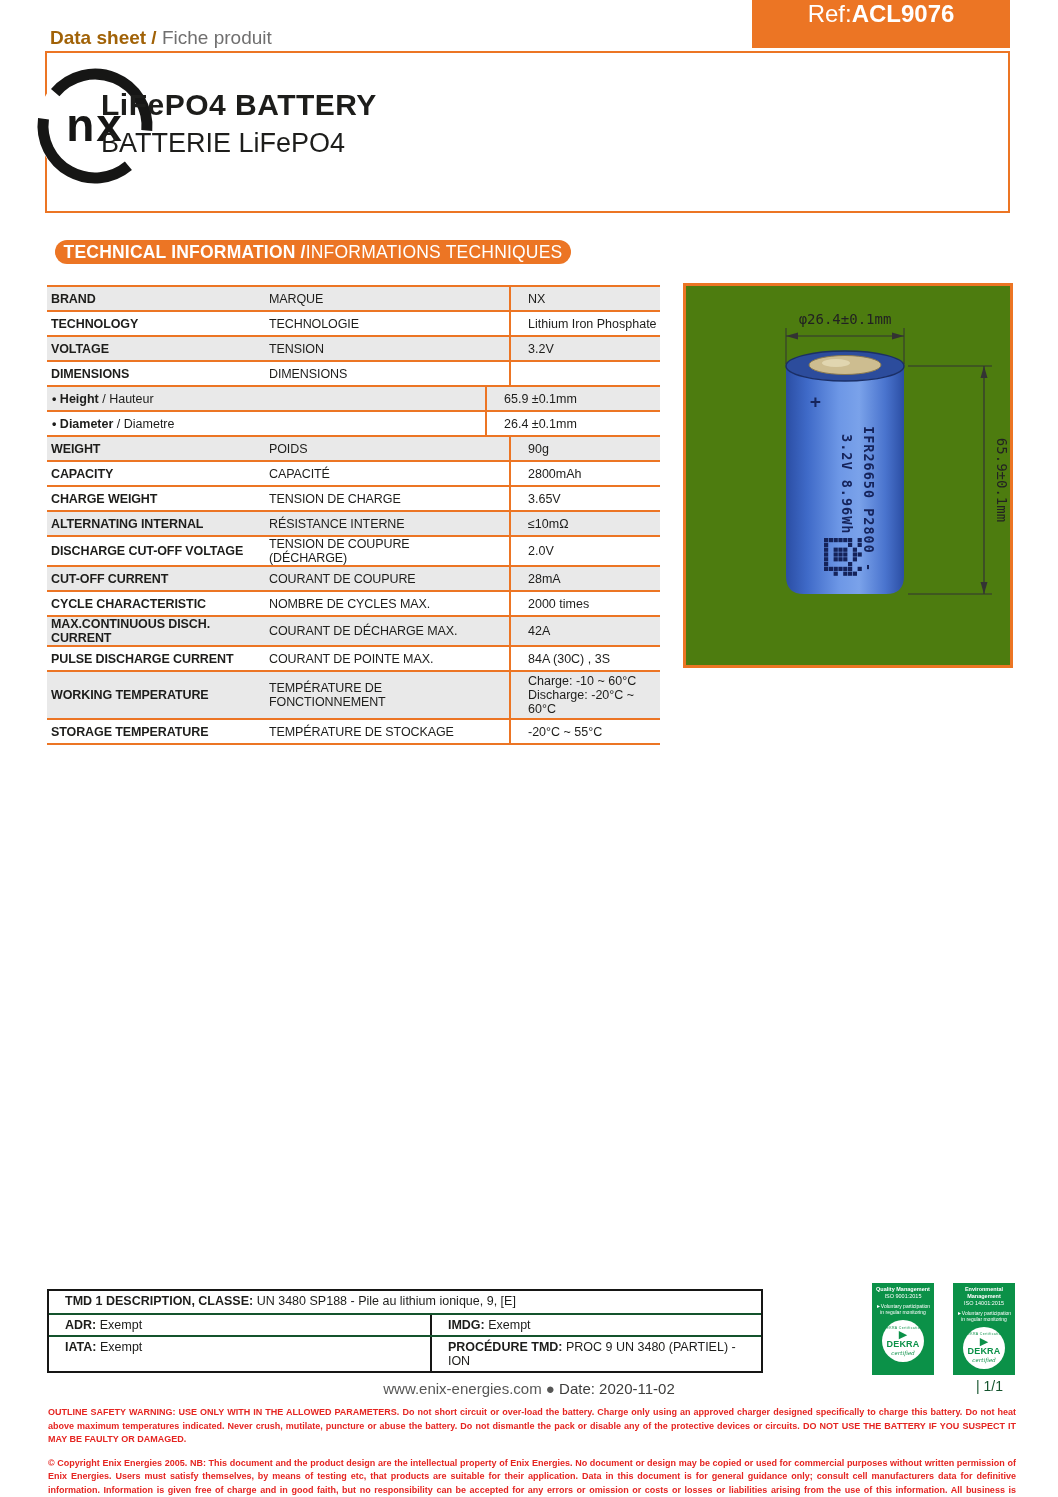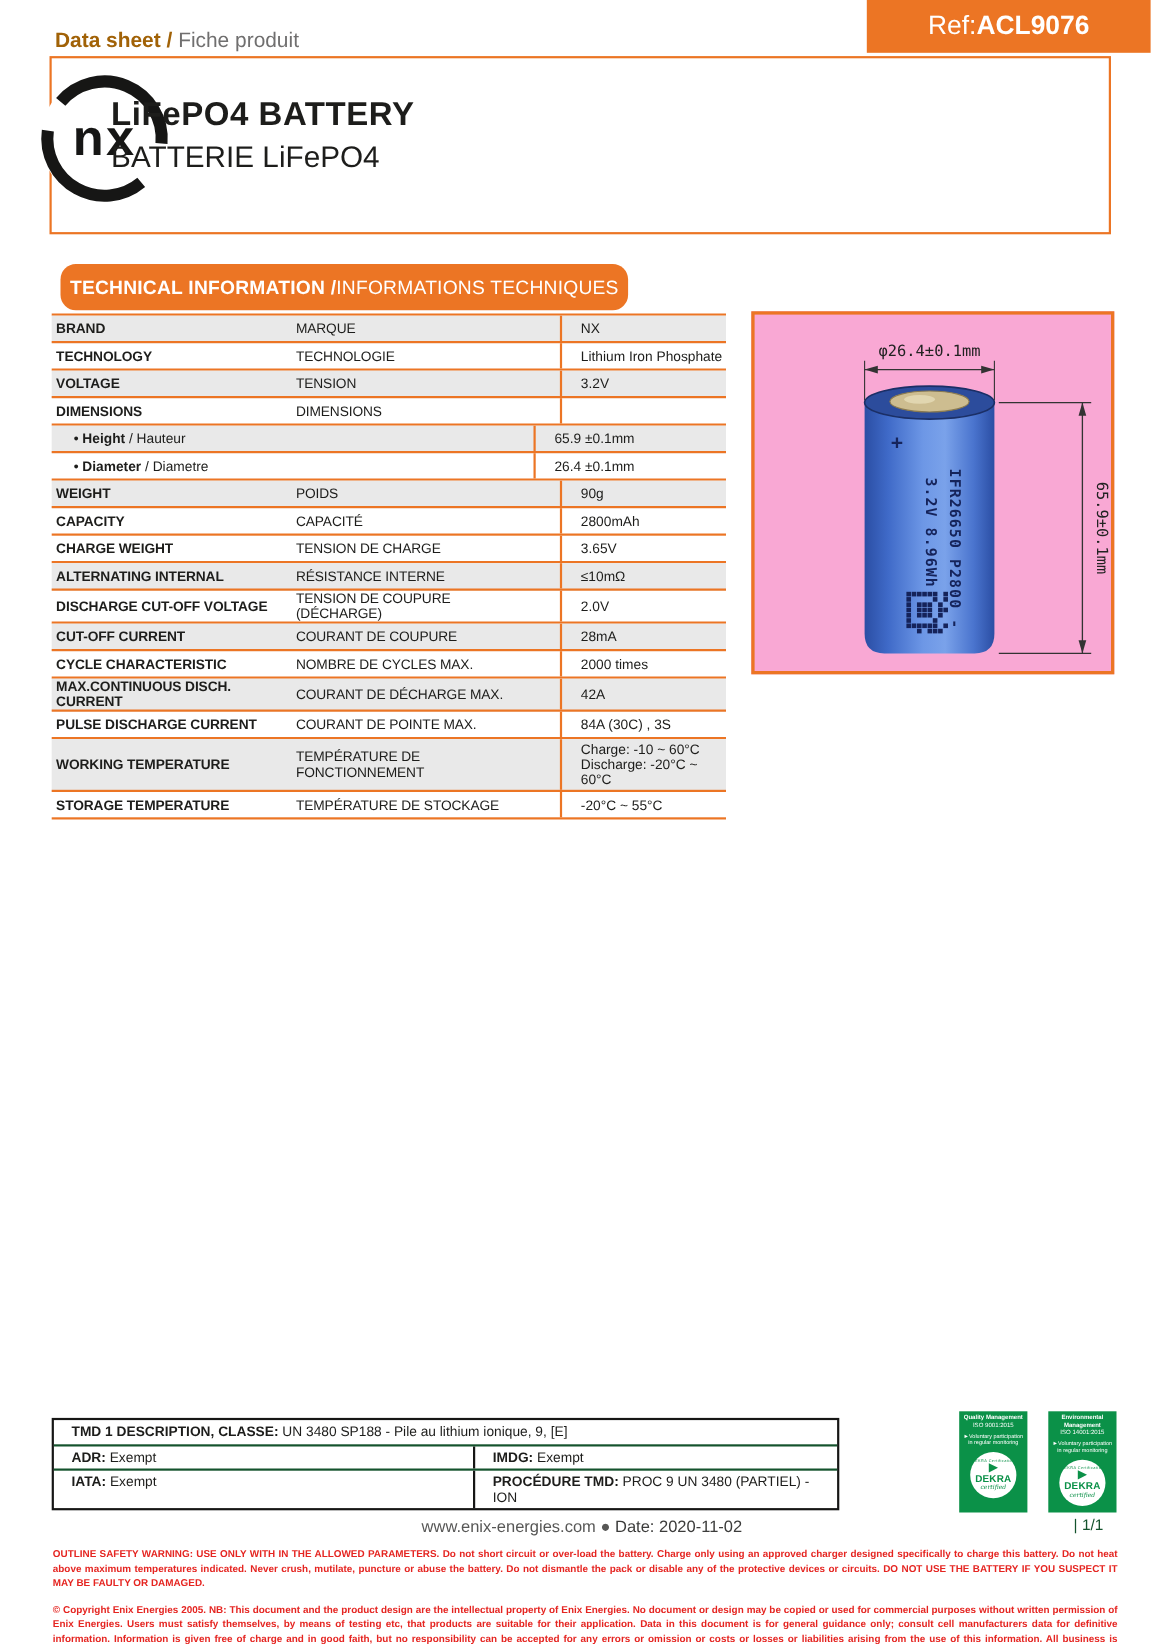--- a/index.html
+++ b/index.html
@@ -3,40 +3,40 @@
 <meta charset="utf-8">
 <style>
   html,body{margin:0;padding:0;background:#fff;}
   #page{position:relative;width:1058px;height:1497px;background:#fff;overflow:hidden;
         font-family:"Liberation Sans",sans-serif;color:#1d1d1b;}
   .b{font-weight:bold;}
   
   #doc-type{position:absolute;left:50px;top:27px;font-size:19px;color:#706f6f;}
   #doc-type .b{color:#a16207;}
   #ref-box{position:absolute;left:752px;top:0;width:258px;height:48px;background:#EC7524;
-           color:#fff;font-size:24px;display:flex;align-items:center;justify-content:center;margin-left:36px;}
+           color:#fff;font-size:24px;display:flex;align-items:flex-start;justify-content:center;}
   
   #frame{position:absolute;left:45px;top:51px;width:961px;height:158px;border:2px solid #EC7524;}
   #logo{position:absolute;left:33px;top:64px;width:124px;height:124px;}
   #title-block{position:absolute;left:45px;top:88px;width:961px;text-align:left;padding-left:56px;box-sizing:border-box;}
   #title-en{font-size:30px;font-weight:bold;letter-spacing:.5px;margin:0;}
   #title-fr{font-size:27px;font-weight:normal;margin:6px 0 0 0;}
   
-  #tech-banner{position:absolute;left:55px;top:240px;width:516px;height:42px;background:#EC7524;
+  #tech-banner{position:absolute;left:55px;top:240px;width:516px;height:24px;background:#EC7524;
                color:#fff;font-size:17.5px;display:flex;align-items:center;justify-content:center;letter-spacing:.2px;border-radius:14px;}
   
   #tech-table{position:absolute;left:47px;top:285px;width:613px;border-top:2.5px solid #EC7524;font-size:12.5px;}
   .trow{display:flex;align-items:center;border-bottom:2.5px solid #EC7524;min-height:23px;gap:24px;}
   .trow.shaded{background:#E9E9E9;}
   .c-en{width:198px;font-weight:bold;padding-left:4px;box-sizing:border-box;letter-spacing:-.1px;}
   .c-fr{width:216px;box-sizing:border-box;letter-spacing:-.1px;}
-  .c-sub{width:414px;padding-left:20px;box-sizing:border-box;}
+  .c-sub{width:414px;padding-left:5px;box-sizing:border-box;}
   .c-val{flex:1;border-left:2.5px solid #EC7524;padding:2px 0 2px 17px;align-self:stretch;display:flex;align-items:center;}
   
-  #battery-box{position:absolute;left:683px;top:283px;width:330px;height:330px;border:3px solid #EC7524;box-sizing:border-box;background:#f9a8d4;}
+  #battery-box{position:absolute;left:683px;top:283px;width:330px;height:385px;border:3px solid #EC7524;box-sizing:border-box;background:#4d7c0f;}
   
   #tmd-table{position:absolute;left:47px;top:1289px;width:712px;border:2px solid #161615;font-size:12.5px;}
   .tmd-row{display:flex;}
   .tmd-row + .tmd-row{border-top:2px solid #14532d;}
   .tmd-cell{padding:3px 16px;min-height:16px;}
   .tmd-cell-l{width:53.5%;box-sizing:border-box;}
   .tmd-cell-r{width:46.5%;box-sizing:border-box;border-left:2px solid #161615;}
   
   #badges{position:absolute;left:872px;top:1283px;display:flex;gap:19px;}
   .badge{width:62px;height:92px;background:#0B9148;color:#fff;text-align:center;

